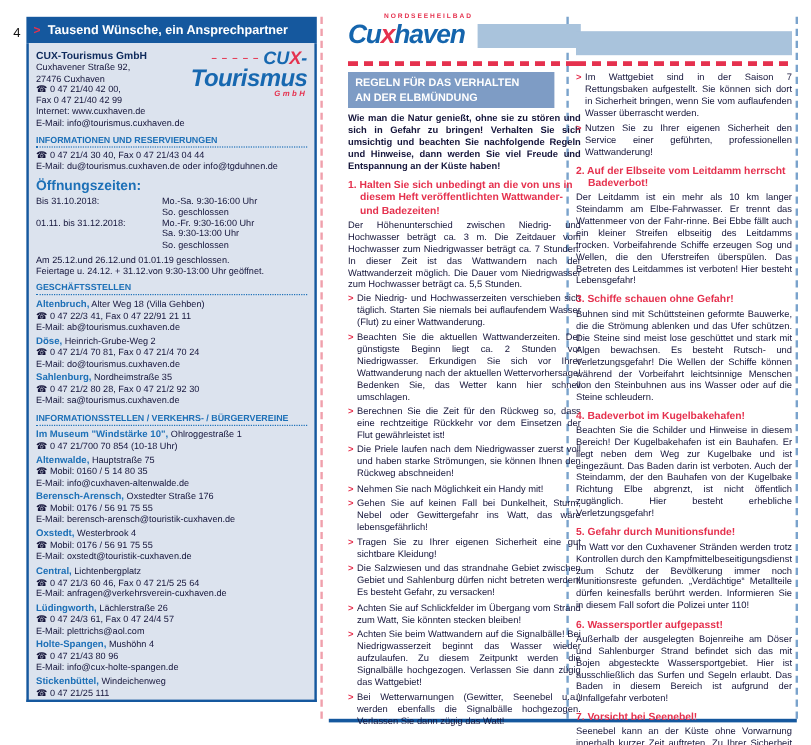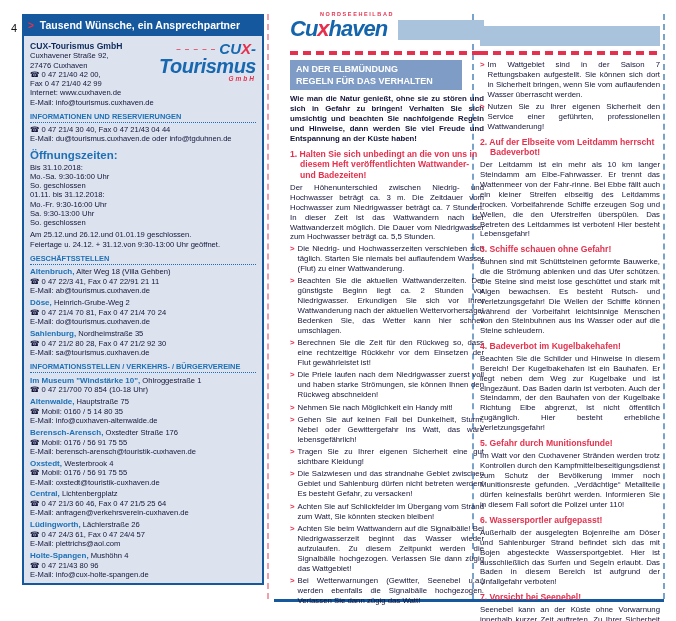--- a/index.html
+++ b/index.html
@@ -29,21 +29,21 @@
   .cux-top{display:flex;align-items:center;justify-content:flex-end;gap:3px;}
   .cux-dashes{color:#e5314e;font-weight:bold;font-size:8px;letter-spacing:1px;}
   .cux-word1{font-weight:bold;font-style:italic;font-size:15px;color:#1768b0;}
   .cux-x{color:#e5314e;}
   .cux-word2{font-weight:bold;font-style:italic;font-size:20px;color:#1768b0;letter-spacing:-0.5px;}
   .cux-gmbh{color:#e5314e;font-style:italic;font-size:6.5px;letter-spacing:2px;font-weight:bold;}
   .sec-title{color:#1d70b7;font-weight:bold;font-size:7.4px;border-bottom:1px dotted #1d70b7;
     margin:5px 0 2px;padding-bottom:1px;clear:both;}
   .sec-lines{white-space:pre-line;}
   .hours-title{color:#1d70b7;font-weight:bold;font-size:11.5px;margin:4px 0 1px;}
-  .hours-row{display:flex;flex-direction:column;}
+  .hours-row{display:flex;}
   .hours-label{width:105px;flex:none;}
   .hours-times{flex:1;white-space:pre-line;}
   .hours-notes{white-space:pre-line;margin-top:3px;}
   .entry{margin-top:2.5px;}
   .entry-name{color:#1d70b7;font-weight:bold;font-size:8px;}
   .entry-lines{white-space:pre-line;}
 
   
   .col-text{font-size:7.8px;line-height:1.27;color:#14143a;}
   .hdash{height:4px;margin:5px 0 5px;
@@ -209,22 +209,22 @@
   <div class="brand-row">
     <div class="brand-text">
       <div class="brand-over">NORDSEEHEILBAD</div>
       <div class="brand-name"><span>Cu</span><span class="brand-x">x</span><span>haven</span></div>
     </div>
     <div class="band"></div>
   </div>
   <div class="hdash"></div>
 
   <div class="rules-head">
+    <div>REGELN FÜR DAS VERHALTEN</div>
     <div>AN DER ELBMÜNDUNG</div>
-    <div>REGELN FÜR DAS VERHALTEN</div>
   </div>
 
   <div class="intro">Wie man die Natur genießt, ohne sie zu stören und sich in Gefahr zu bringen! Verhalten Sie sich umsichtig und beachten Sie nachfolgende Regeln und Hinweise, dann werden Sie viel Freude und Entspannung an der Küste haben!</div>
 
   <div class="rule-title">1. Halten Sie sich unbedingt an die von uns in diesem Heft veröffentlichten Wattwander- und Badezeiten!</div>
   <div class="rule-body">Der Höhenunterschied zwischen Niedrig- und Hochwasser beträgt ca. 3 m. Die Zeitdauer vom Hochwasser zum Niedrigwasser beträgt ca. 7 Stunden. In dieser Zeit ist das Wattwandern nach der Wattwanderzeit möglich. Die Dauer vom Niedrigwasser zum Hochwasser beträgt ca. 5,5 Stunden.</div>
 
   <div>
 
       <div class="bullet">

